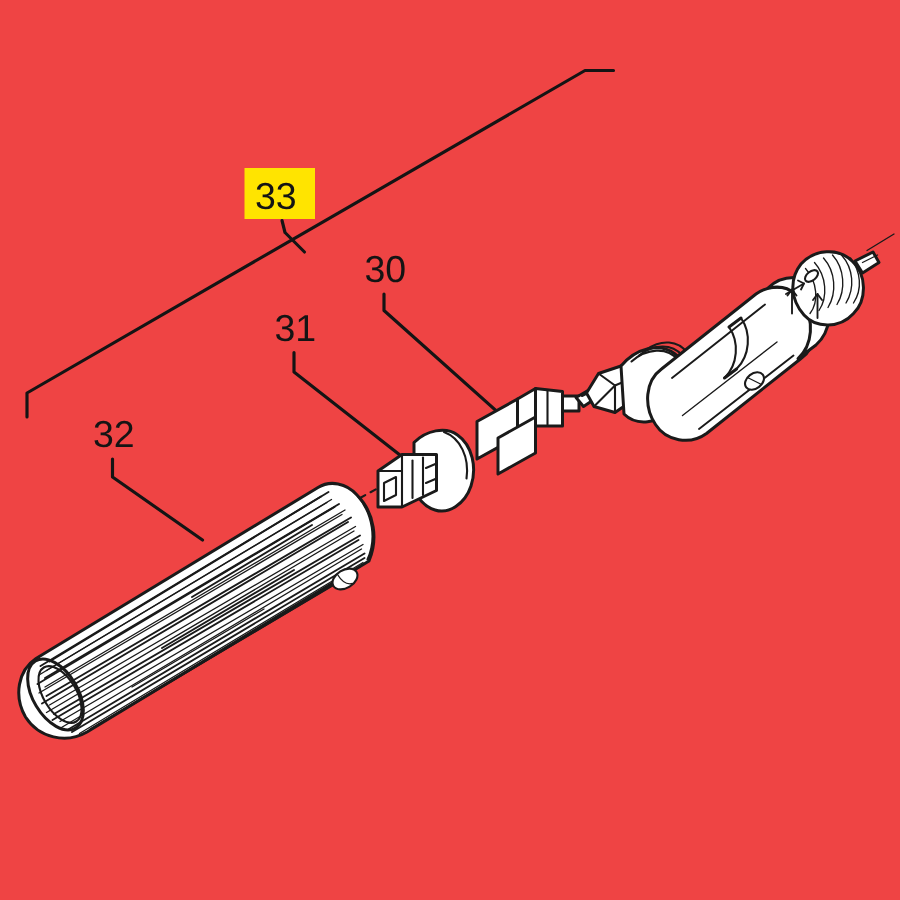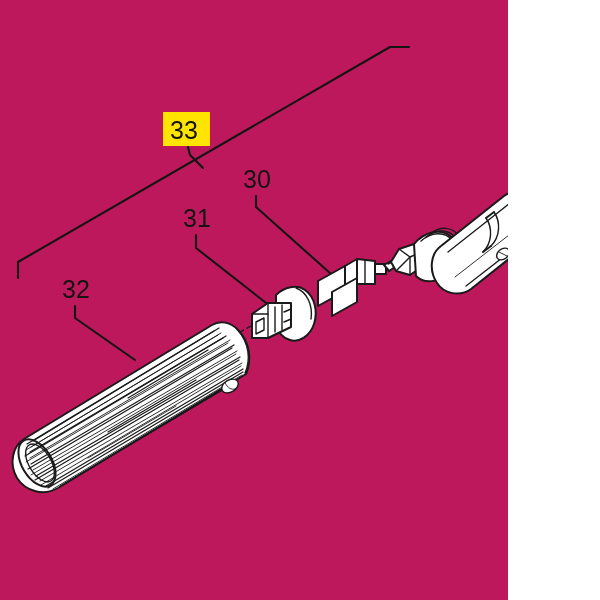--- a/index.html
+++ b/index.html
@@ -6,23 +6,23 @@
   html, body {
     margin: 0;
     padding: 0;
     background: #ffffff;
   }
   body {
     font-family: "Liberation Sans", sans-serif;
   }
   #diagram-root {
     position: relative;
-    width: 508px;
+    width: 600px;
     height: 600px;
-    background: #be185d;
+    background: #ef4444;
     overflow: hidden;
   }
   #diagram-svg {
     position: absolute;
     top: 0;
     left: 0;
     width: 600px;
     height: 600px;
     display: block;
   }

